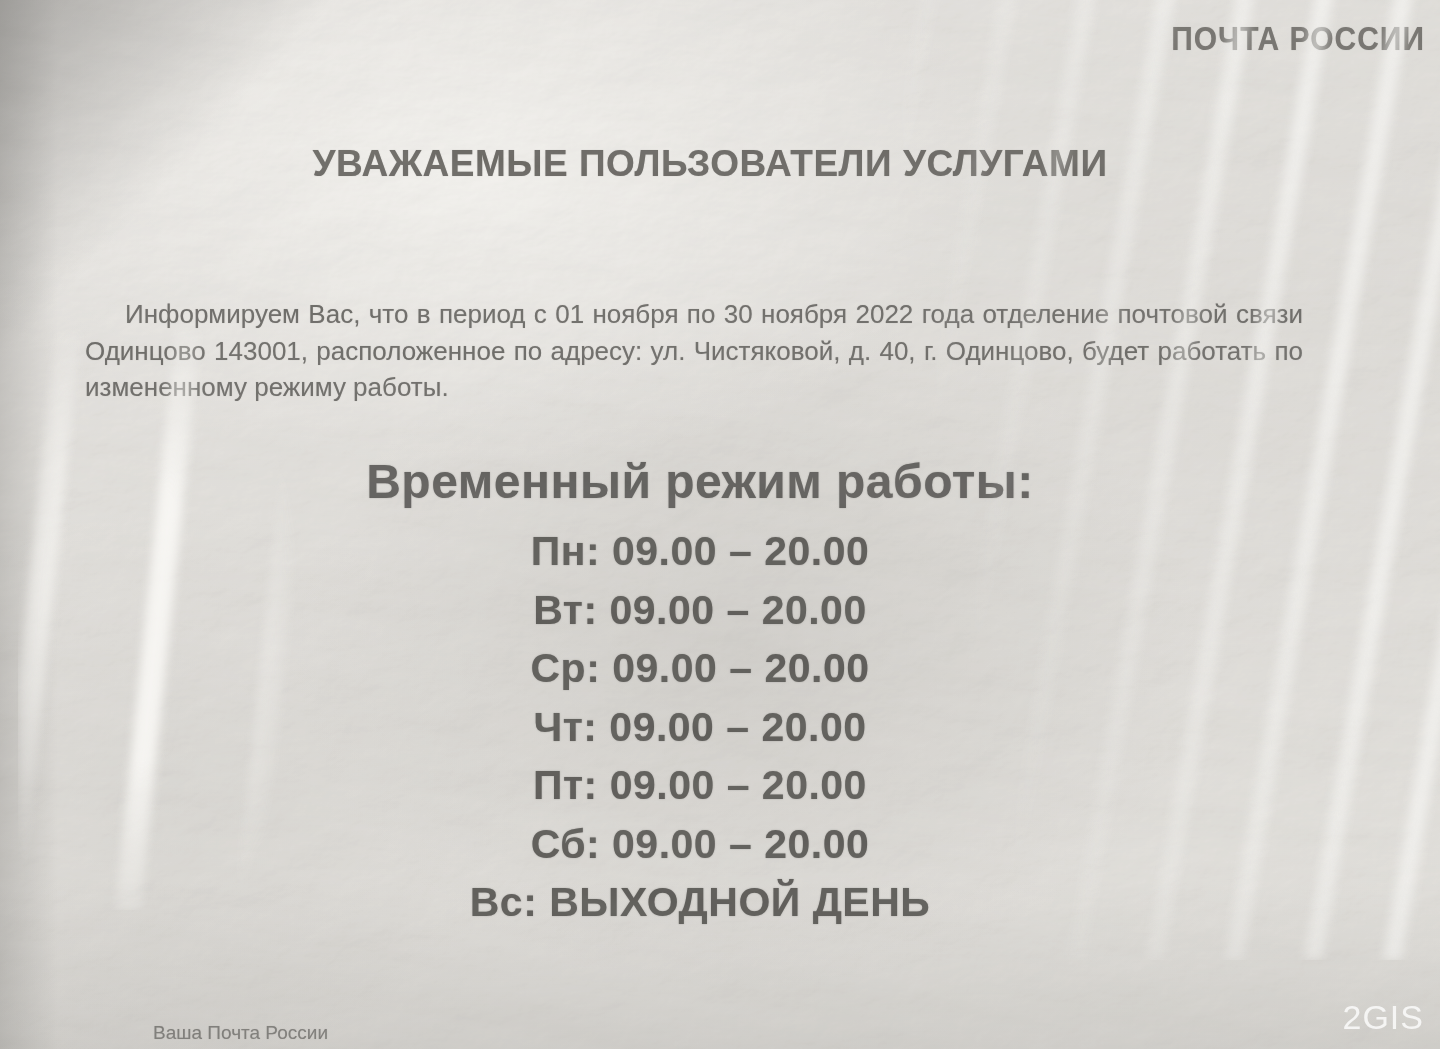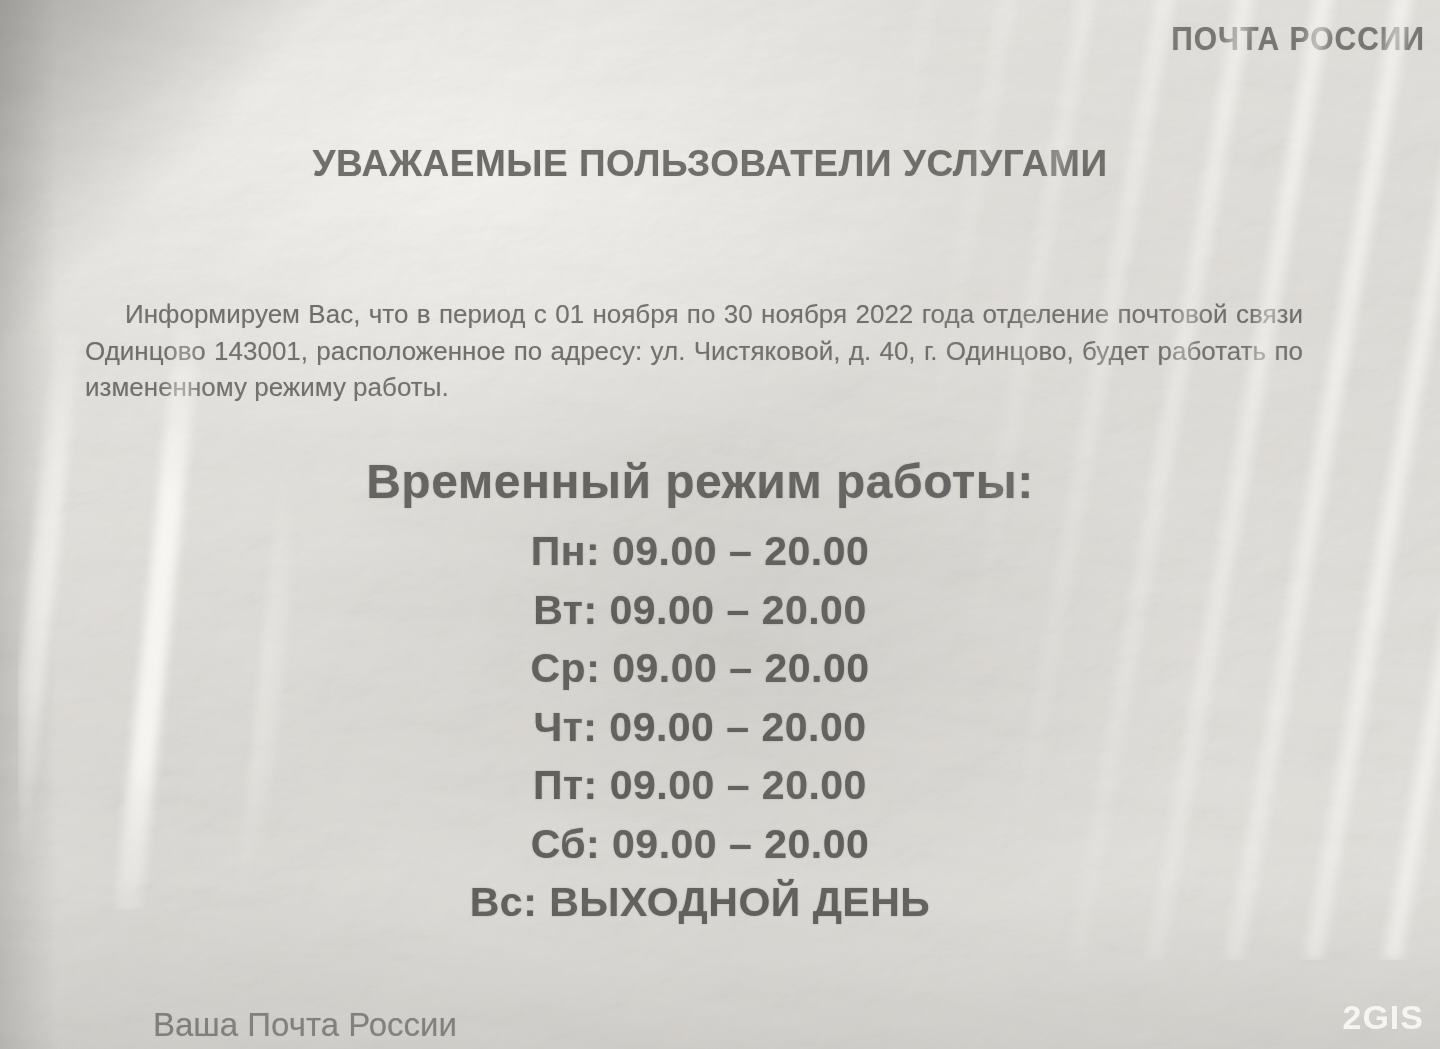--- a/index.html
+++ b/index.html
@@ -85,27 +85,27 @@
 
   .schedule {
     position: absolute; top: 522px; left: 0; right: 40px;
     text-align: center; font-weight: bold;
     font-size: 41px; line-height: 58.5px; letter-spacing: 0.5px;
     color: #26241f; text-shadow: 0 0 1.5px rgba(38,36,31,0.5);
   }
 
   .footer {
     position: absolute; left: 153px; bottom: 5px;
-    font-size: 33px; color: #504e49;
+    font-size: 19px; color: #504e49;
     text-shadow: 0 0 1px rgba(80,78,73,0.4);
   }
 
   .watermark {
     position: absolute; right: 16px; bottom: 12px;
-    font-size: 34px; font-weight: bold; letter-spacing: 1px;
+    font-size: 34px; font-weight: normal; letter-spacing: 1px;
     color: rgba(255,255,255,0.78); z-index: 7; text-align: center;
   }
 </style>
 </head>
 <body>
 
 <div class="photo">
 
   <svg class="texlayer tex-crumple" width="1440" height="1049" viewBox="0 0 1440 1049" preserveAspectRatio="none" aria-hidden="true">
     <filter id="crumple" x="-5%" y="-5%" width="110%" height="110%">

